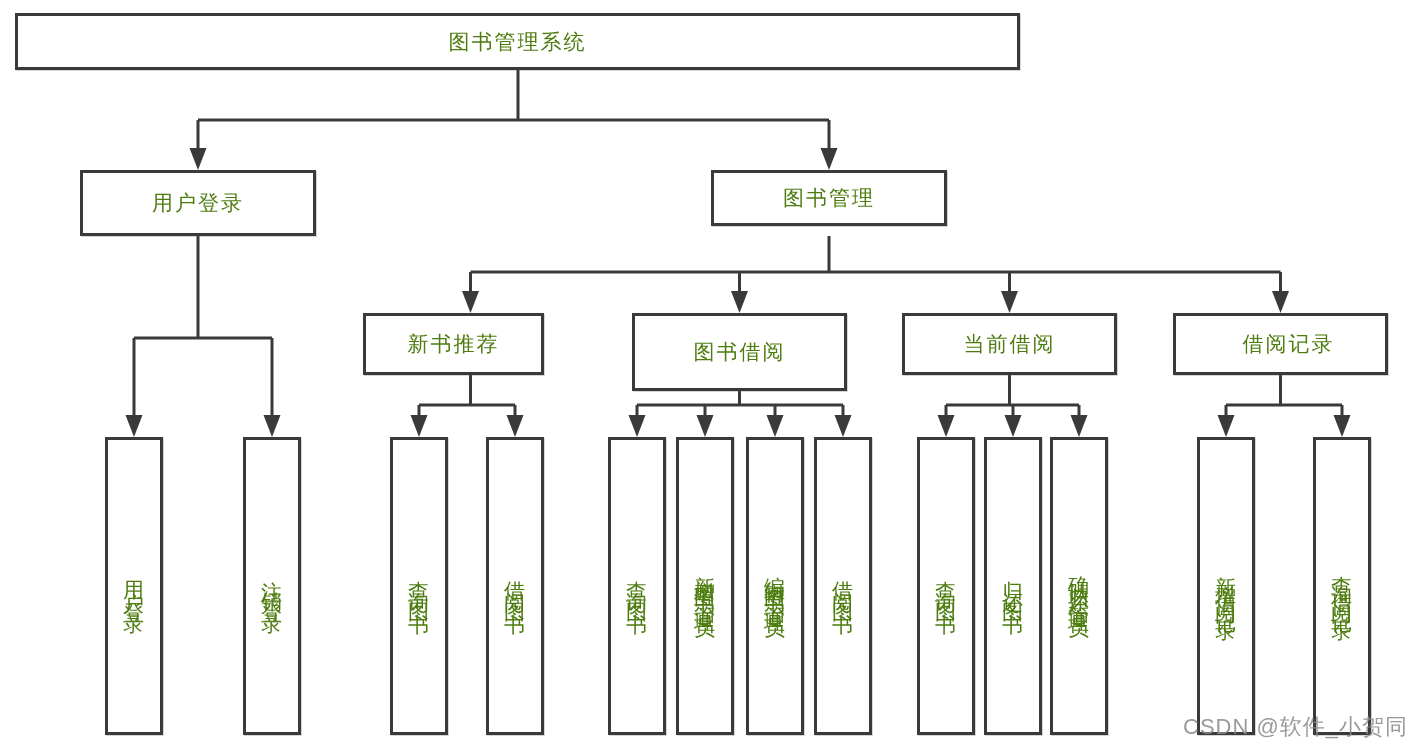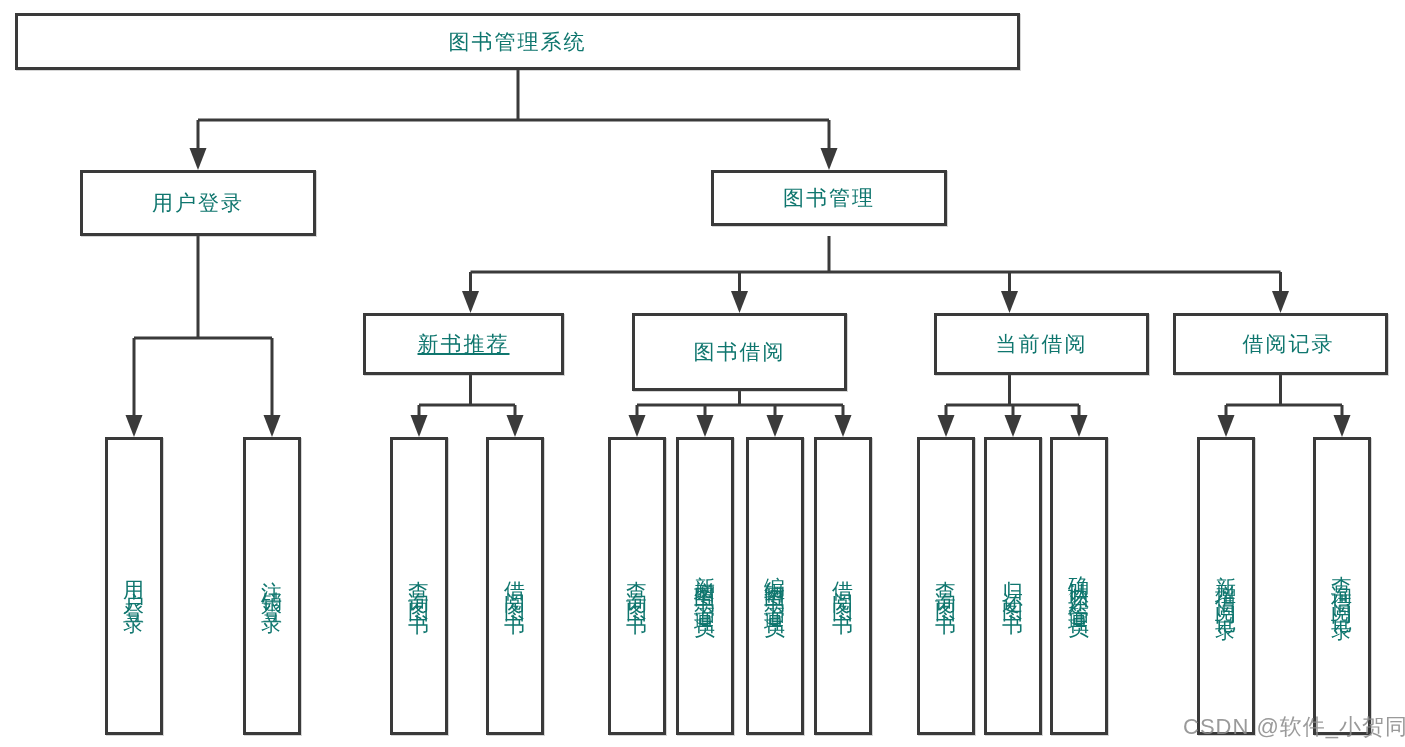--- a/index.html
+++ b/index.html
@@ -17,21 +17,21 @@
     pointer-events: none;
   }
   .node {
     position: absolute;
     box-sizing: border-box;
     border: 3px solid #3a3a3a;
     background: #ffffff;
     display: flex;
     align-items: center;
     justify-content: center;
-    color: #0f766e;
+    color: #4d7c0f;
     box-shadow: 1px 1px 0 rgba(90,90,90,0.25);
   }
   .h-node {
     font-size: 21px;
     letter-spacing: 2px;
     white-space: nowrap;
   }
   .v-node {
     writing-mode: vertical-rl;
     -webkit-writing-mode: vertical-rl;
@@ -96,23 +96,23 @@
       <polygon points="1217.5,415 1234.5,415 1226,437"></polygon>
       <polygon points="1333.5,415 1350.5,415 1342,437"></polygon>
     </g>
   </svg>
 
   <div class="node h-node" style="left:15px; top:13px; width:1005px; height:57px;">图书管理系统</div>
 
   <div class="node h-node" style="left:80px; top:170px; width:236px; height:66px;">用户登录</div>
   <div class="node h-node" style="left:711px; top:170px; width:236px; height:56px;">图书管理</div>
 
-  <div class="node h-node" style="left:363px; top:313px; width:201px; height:62px;text-decoration:underline;">新书推荐</div>
+  <div class="node h-node" style="left:363px; top:313px; width:181px; height:62px;">新书推荐</div>
   <div class="node h-node" style="left:632px; top:313px; width:215px; height:78px;">图书借阅</div>
-  <div class="node h-node" style="left:902px; top:313px; width:215px; height:62px;margin-left:32px;">当前借阅</div>
+  <div class="node h-node" style="left:902px; top:313px; width:215px; height:62px;">当前借阅</div>
   <div class="node h-node" style="left:1173px; top:313px; width:215px; height:62px;padding-left:16px;">借阅记录</div>
 
   <div class="node v-node" style="left:105px; top:437px; width:58px; height:298px;">用户登录</div>
   <div class="node v-node" style="left:243px; top:437px; width:58px; height:298px;">注销登录</div>
 
   <div class="node v-node" style="left:390px; top:437px; width:58px; height:298px;">查询图书</div>
   <div class="node v-node" style="left:486px; top:437px; width:58px; height:298px;">借阅图书</div>
 
   <div class="node v-node" style="left:608px; top:437px; width:58px; height:298px;">查询图书</div>
   <div class="node v-node tight" style="left:676px; top:437px; width:58px; height:298px;">新增图书（管理员）</div>

